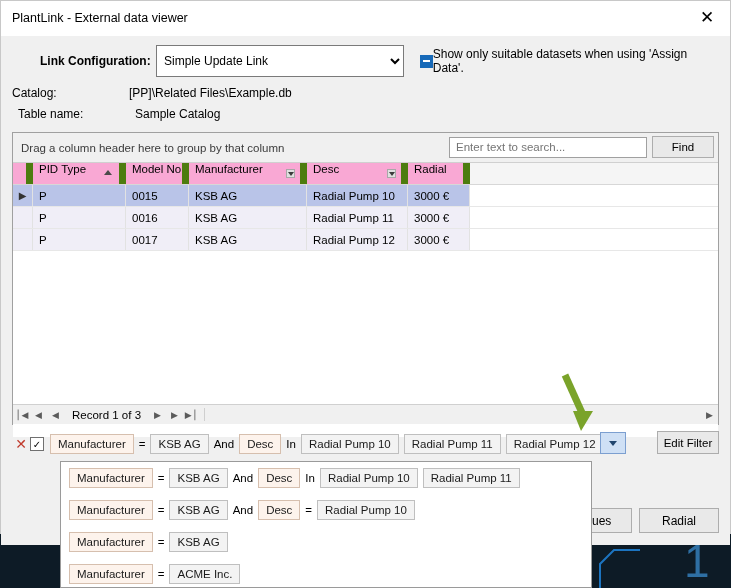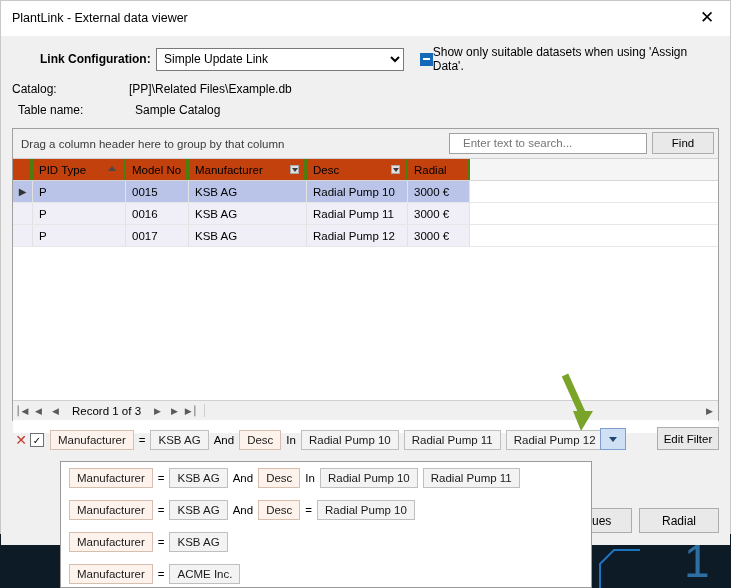--- a/index.html
+++ b/index.html
@@ -65,21 +65,21 @@
     height:500px;
     box-sizing:border-box;
   }
   .row{display:flex;align-items:center;}
   .lbl-bold{font-weight:bold;font-size:12px;}
   .lbl{font-size:12px;}
 
   .link-row{margin-top:9px;}
   .link-row .lbl-bold{width:117px;margin-left:28px;}
   select.combo{
-    width:250px;height:23px;
+    width:250px;height:32px;
     font-family:"Liberation Sans", sans-serif;
     font-size:12px;
     border:1px solid #7a7a7a;
     background:#ffffff;
     padding-left:3px;
     box-sizing:border-box;
   }
   .chk-wrap{display:flex;align-items:center;margin-left:16px;}
   .chk{
     width:13px;height:13px;
@@ -118,44 +118,44 @@
     padding-left:8px;color:#3b3b3b;font-size:11.5px;
   }
   .search-wrap{
     position:absolute;right:4px;top:3px;display:flex;align-items:center;
   }
   input.search{
     width:198px;height:21px;
     border:1px solid #a0a0a0;
     font-family:"Liberation Sans", sans-serif;
     font-size:11.5px;
-    padding-left:13px;
+    padding-left:6px;
     color:#6d6d6d;
     box-sizing:border-box;
   }
   .find-btn{
     margin-left:5px;width:62px;height:22px;
     background:#e9e9e9;border:1px solid #adadad;
     font-size:11.5px;display:flex;align-items:center;justify-content:center;
     box-sizing:border-box;
   }
   .hdr-row{
     display:flex;height:21px;
     background:#f5f5f5;
     border-bottom:1px solid #d7d7d7;
     align-items:stretch;
   }
   .hdr-cell{
-    border-right:3px solid #4d7c0f;
-    display:flex;align-items:center;
+    border-right:7px solid #4d7c0f;
+    display:flex;align-items:flex-start;
     padding-left:6px;
     font-size:11.5px;
     position:relative;
     box-sizing:border-box;
-    background:#c2410c;
+    background:#f9a8d4;
   }
   .hdr-indic{width:20px;}
   .sort-arrow{
     position:absolute;right:7px;top:7px;
     width:0;height:0;
     border-left:4px solid transparent;
     border-right:4px solid transparent;
     border-bottom:5px solid #4a4a4a;
   }
   .filter-ico{

